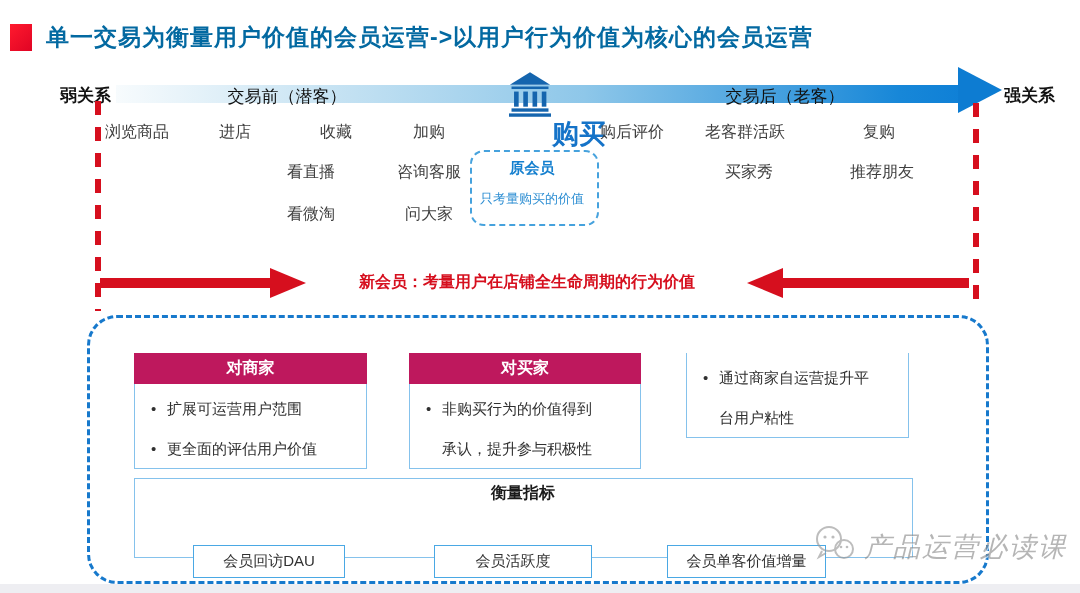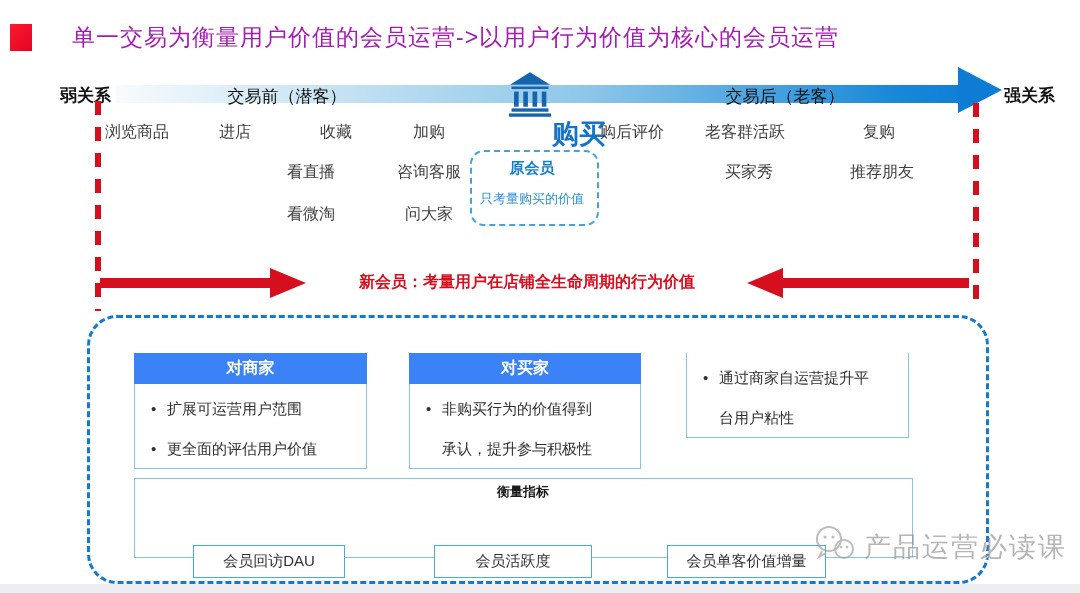--- a/index.html
+++ b/index.html
@@ -4,21 +4,21 @@
 <style>
   html,body{margin:0;padding:0;background:#fff;}
   #canvas{
     position:relative;width:1080px;height:593px;background:#ffffff;
     font-family:"Liberation Sans","DejaVu Sans",sans-serif;overflow:hidden;
   }
   .abs{position:absolute;}
   .cx{transform:translateX(-50%);}
   
   .title-square{left:10px;top:24px;width:22px;height:27px;background:linear-gradient(135deg,#ff1a2e,#e00424);}
-  .page-title{left:72px;top:22px;font-size:23px;font-weight:normal;color:#a21caf;letter-spacing:1px;white-space:nowrap;}
+  .page-title{left:46px;top:22px;font-size:23px;font-weight:bold;color:#0369a1;letter-spacing:1px;white-space:nowrap;}
   
   .tl-bar{left:116px;top:85px;width:852px;height:18px;
     background:linear-gradient(to right,#f7fbfd,#cde6f4 22%,#8ec7e9 55%,#1787d8 92%,#0e7fd6);}
   .tl-head{left:958px;top:67px;width:0;height:0;border-top:23px solid transparent;border-bottom:23px solid transparent;border-left:44px solid #0d7cd2;}
   .tl-end-label{top:84px;font-size:17px;font-weight:bold;color:#111;white-space:nowrap;}
   .tl-seg-label{top:85px;font-size:17px;color:#111;white-space:nowrap;}
   
   .bank{left:509px;top:71px;}
   .buy-label{left:531px;top:116px;font-size:27px;font-weight:bold;color:#1573c8;white-space:nowrap;margin-left:48px;}
   
@@ -31,34 +31,34 @@
   .red-dash-v{width:6px;background:repeating-linear-gradient(to bottom,#d60f1e 0 14px,transparent 14px 26px);}
   
   .red-arrow-body{top:278px;height:10px;background:#d60f1e;}
   .red-arrow-head-r{left:270px;top:268px;width:0;height:0;border-top:15px solid transparent;border-bottom:15px solid transparent;border-left:36px solid #d60f1e;}
   .red-arrow-head-l{left:747px;top:268px;width:0;height:0;border-top:15px solid transparent;border-bottom:15px solid transparent;border-right:36px solid #d60f1e;}
   .new-member-text{left:527px;top:272px;font-size:16px;font-weight:bold;color:#d60f1e;white-space:nowrap;font-family:Liberation Mono, monospace;}
   
   .outer-box{left:87px;top:315px;width:896px;height:263px;border:3px dashed #1779cc;border-radius:30px;background:transparent;}
   
   .card{position:absolute;top:353px;}
-  .card-header{height:31px;background:#3b82f6;color:#ffffff;font-size:16px;font-weight:bold;display:flex;align-items:center;justify-content:center;}
+  .card-header{height:31px;background:#be185d;color:#ffffff;font-size:16px;font-weight:bold;display:flex;align-items:center;justify-content:center;}
   .card-body{border:1px solid #85c2ec;border-top:none;background:#fff;height:85px;padding-top:5px;box-sizing:border-box;}
   .bullet-row{display:flex;padding-left:16px;line-height:40px;font-size:15px;color:#303030;}
   .bullet-dot{width:16px;flex:0 0 16px;}
   .bullet-text{white-space:normal;}
   .narrow .bullet-text{max-width:160px;}
   
   .metrics-box{left:134px;top:478px;width:779px;height:80px;border:1px solid #85c2ec;background:#fff;box-sizing:border-box;}
-  .metrics-title{left:523px;top:483px;font-size:13px;font-weight:bold;color:#1a1a1a;white-space:nowrap;}
+  .metrics-title{left:523px;top:483px;font-size:16px;font-weight:bold;color:#1a1a1a;white-space:nowrap;}
   .metric-item{position:absolute;top:513px;height:33px;border:1px solid #4aa8e4;background:#fff;box-sizing:border-box;
     display:flex;align-items:center;justify-content:center;font-size:15px;color:#303030;white-space:nowrap;margin-top:32px;}
   
   .watermark{left:812px;top:524px;display:flex;align-items:center;opacity:0.65;}
-  .wm-text{font-size:27px;color:#8f8f8f;letter-spacing:2px;white-space:nowrap;text-shadow:1px 1px 0 #ffffff;}
+  .wm-text{font-size:27px;color:#8f8f8f;letter-spacing:2px;white-space:nowrap;text-shadow:1px 1px 0 #ffffff;font-style:italic;}
   
   .bottom-strip{left:0;top:584px;width:1080px;height:9px;background:#eeeef2;}
 </style>
 </head>
 <body>
 
 <div id="canvas">
 
   <div class="abs title-square"></div>
   <div class="abs page-title">单一交易为衡量用户价值的会员运营-&gt;以用户行为价值为核心的会员运营</div>

